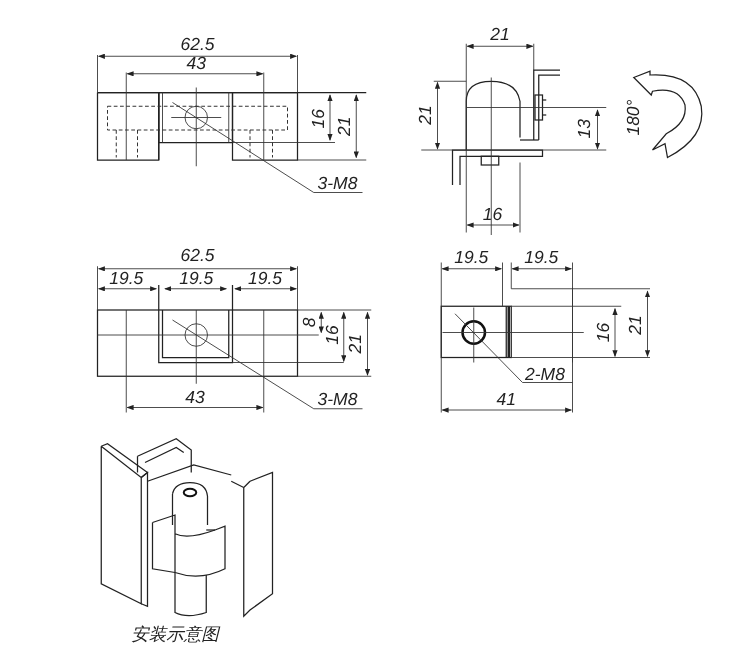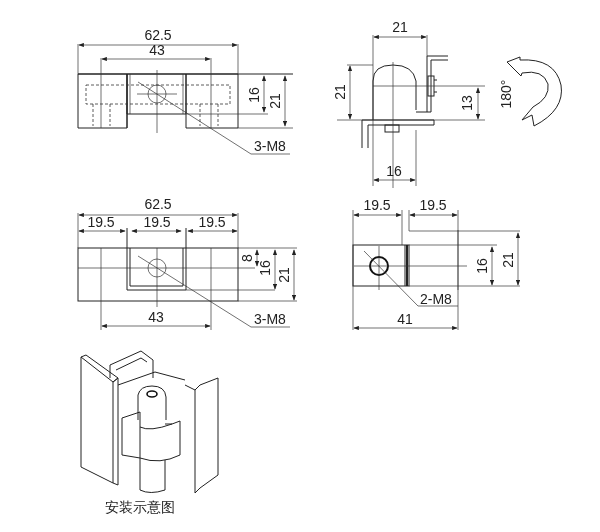--- a/index.html
+++ b/index.html
@@ -1,16 +1,16 @@
 <!DOCTYPE html>
 <html><head>
 <meta charset="utf-8">
 <style>
   html,body{margin:0;padding:0;background:#fff;}
-  #canvas{position:relative;width:600px;height:532px;background:#fff;overflow:hidden;}
+  #canvas{position:relative;width:600px;height:532px;background:#fff;overflow:hidden;font-style:italic;}
   svg{position:absolute;left:0;top:0;}
   .ln{stroke:#222;stroke-width:1;fill:none;}
   .thin{stroke:#333;stroke-width:0.7;fill:none;}
   .dash{stroke:#333;stroke-width:0.8;fill:none;stroke-dasharray:3 2;}
   .dim{font-family:"Liberation Sans",sans-serif;font-size:14px;fill:#222;}
   .cap{font-family:"DejaVu Sans",sans-serif;font-size:14px;fill:#222;}
 </style>
 </head>
 <body>
 

